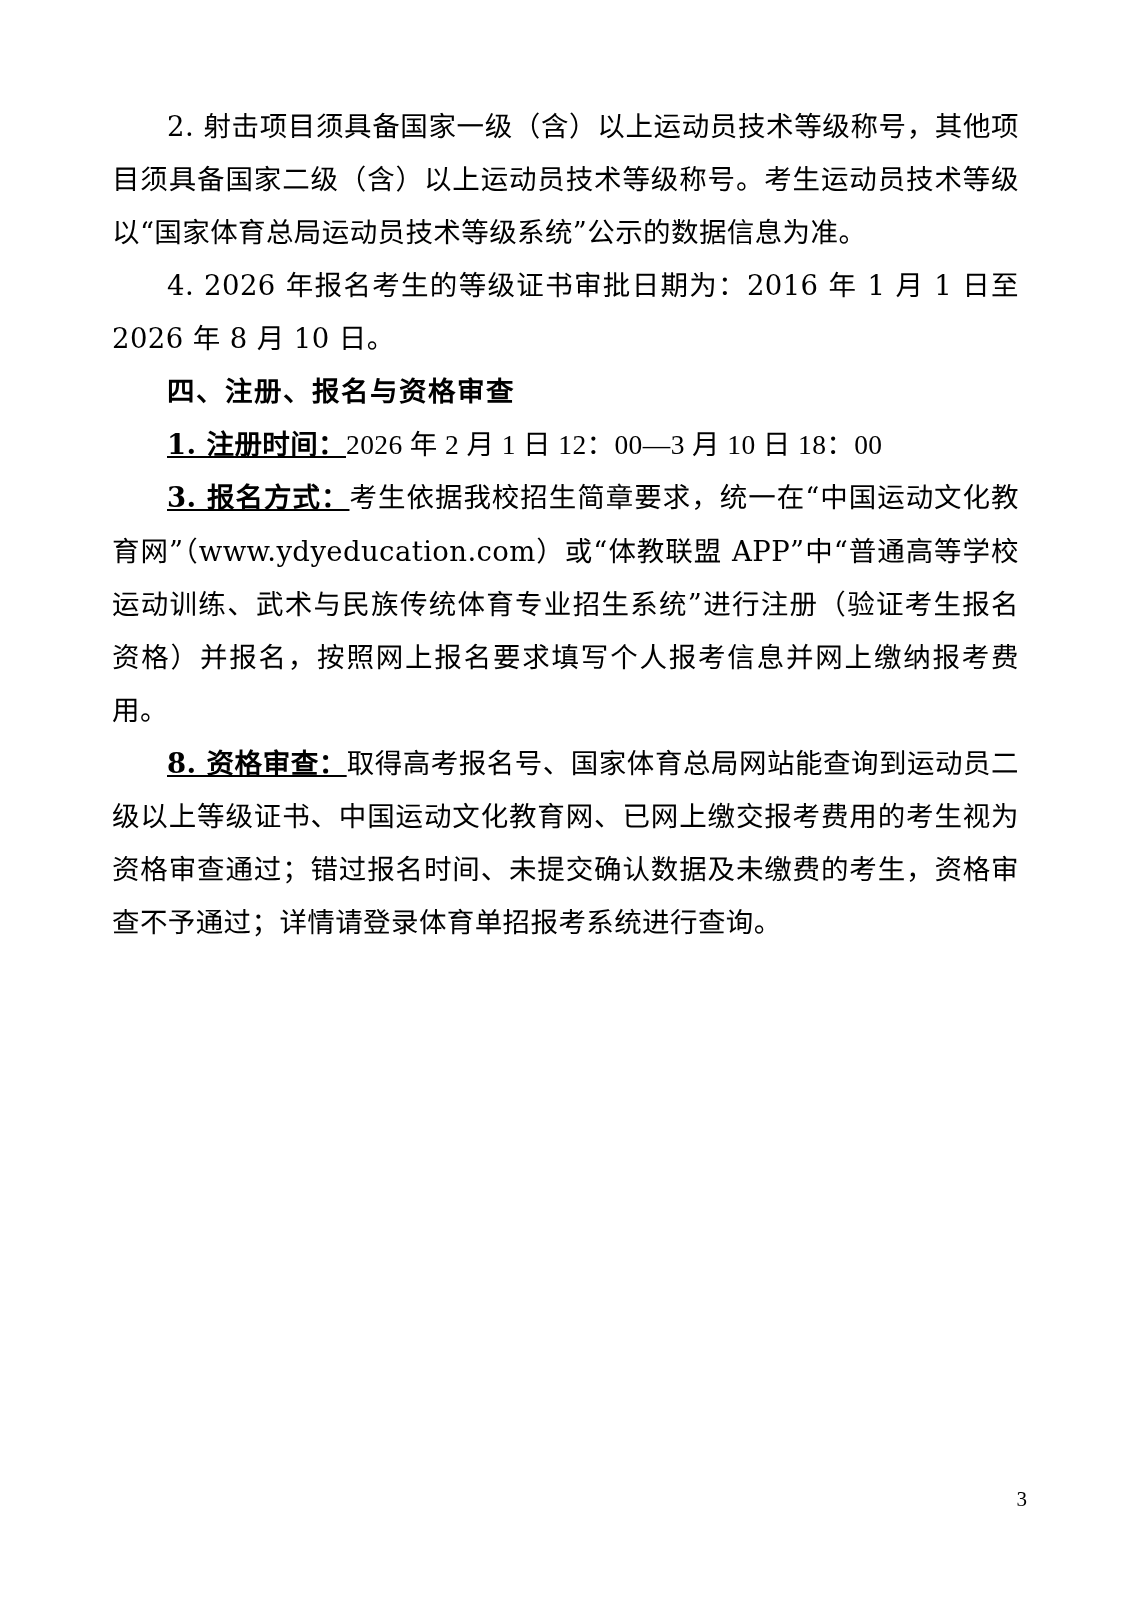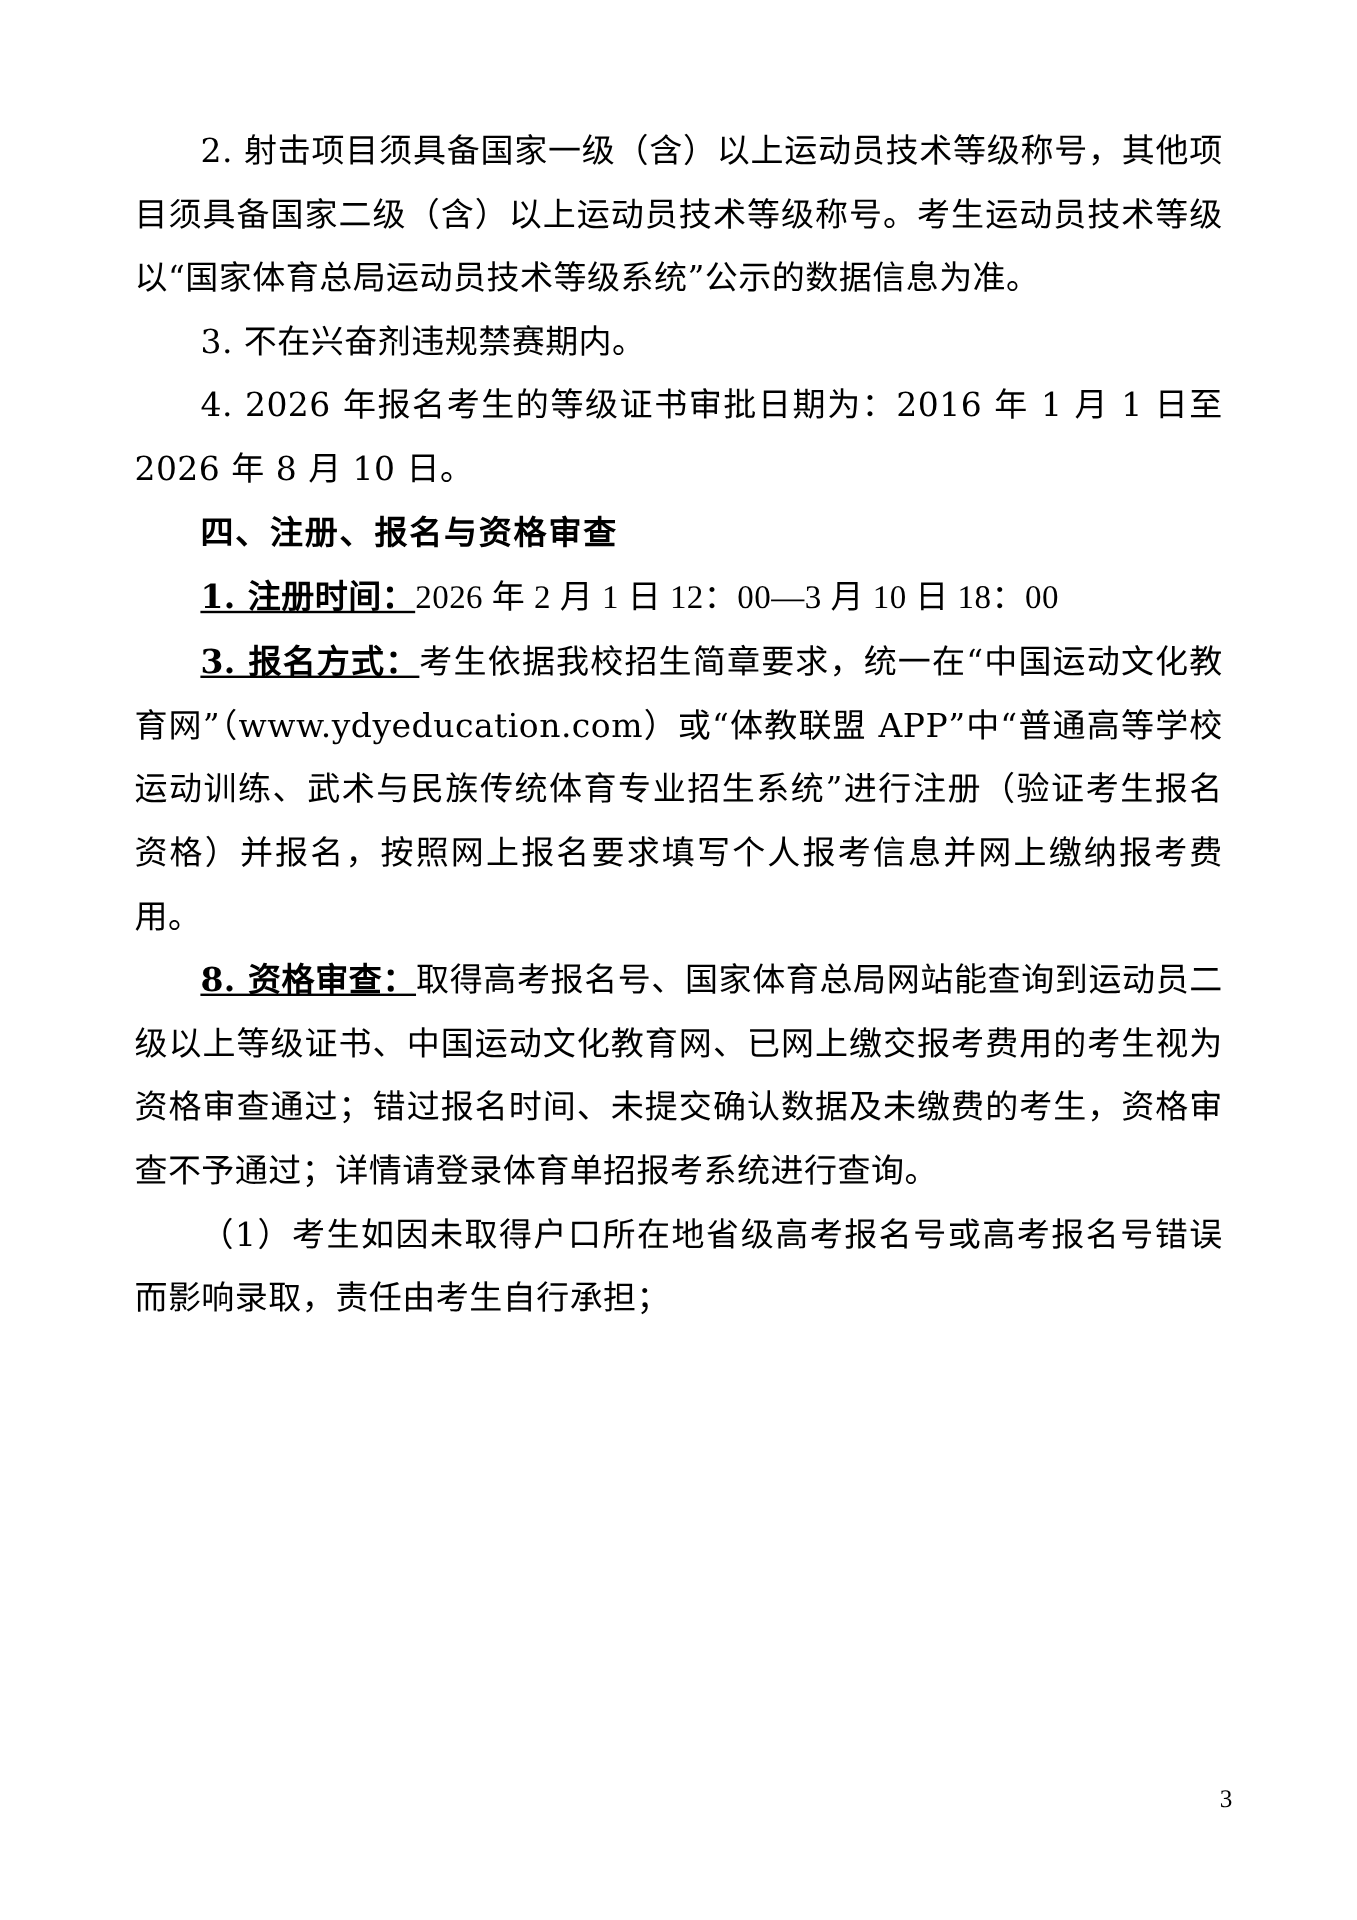--- a/index.html
+++ b/index.html
@@ -32,20 +32,21 @@
   .indent {
     text-indent: 2em;
   }
   .bold {
     font-weight: 700;
   }
   .heading {
     font-weight: 700;
     text-indent: 2em;
     letter-spacing: 1.5px;
+    font-family: Liberation Serif, serif;
   }
   .sub-heading-label {
     font-weight: 700;
     text-decoration: underline;
   }
   .page-number {
     position: absolute;
     right: 104px;
     bottom: 88px;
     font-size: 21px;
@@ -58,38 +59,36 @@
   }
 </style>
 </head>
 <body>
 
 <div class="page">
   <div class="doc-body">
 
     <p class="indent">2. 射击项目须具备国家一级（含）以上运动员技术等级称号，其他项目须具备国家二级（含）以上运动员技术等级称号。考生运动员技术等级以“国家体育总局运动员技术等级系统”公示的数据信息为准。</p>
 
-    <p class="indent">3. 不在兴奋剂违规禁赛期内。</p>
 
     <p class="indent">4. 2026 年报名考生的等级证书审批日期为：2016 年 1 月 1 日至 2026 年 8 月 10 日。</p>
 
     <p class="heading">四、注册、报名与资格审查</p>
 
     <p class="indent">
       <span class="sub-heading-label">1. 注册时间：</span><span class="latin">2026 年 2 月 1 日 12：00—3 月 10 日 18：00</span>
     </p>
 
 
     <p class="indent">
       <span class="sub-heading-label">3. 报名方式：</span><span>考生依据我校招生简章要求，统一在“中国运动文化教育网”（www.ydyeducation.com）或“体教联盟 APP”中“普通高等学校运动训练、武术与民族传统体育专业招生系统”进行注册（验证考生报名资格）并报名，按照网上报名要求填写个人报考信息并网上缴纳报考费用。</span>
     </p>
 
     <p class="indent">
       <span class="sub-heading-label">8. 资格审查：</span><span>取得高考报名号、国家体育总局网站能查询到运动员二级以上等级证书、中国运动文化教育网、已网上缴交报考费用的考生视为资格审查通过；错过报名时间、未提交确认数据及未缴费的考生，资格审查不予通过；详情请登录体育单招报考系统进行查询。</span>
     </p>
 
 
-    <p class="indent">（1）考生如因未取得户口所在地省级高考报名号或高考报名号错误而影响录取，责任由考生自行承担；</p>
 
   </div>
 
   <div class="page-number">3</div>
 </div>
 
 </body></html>

